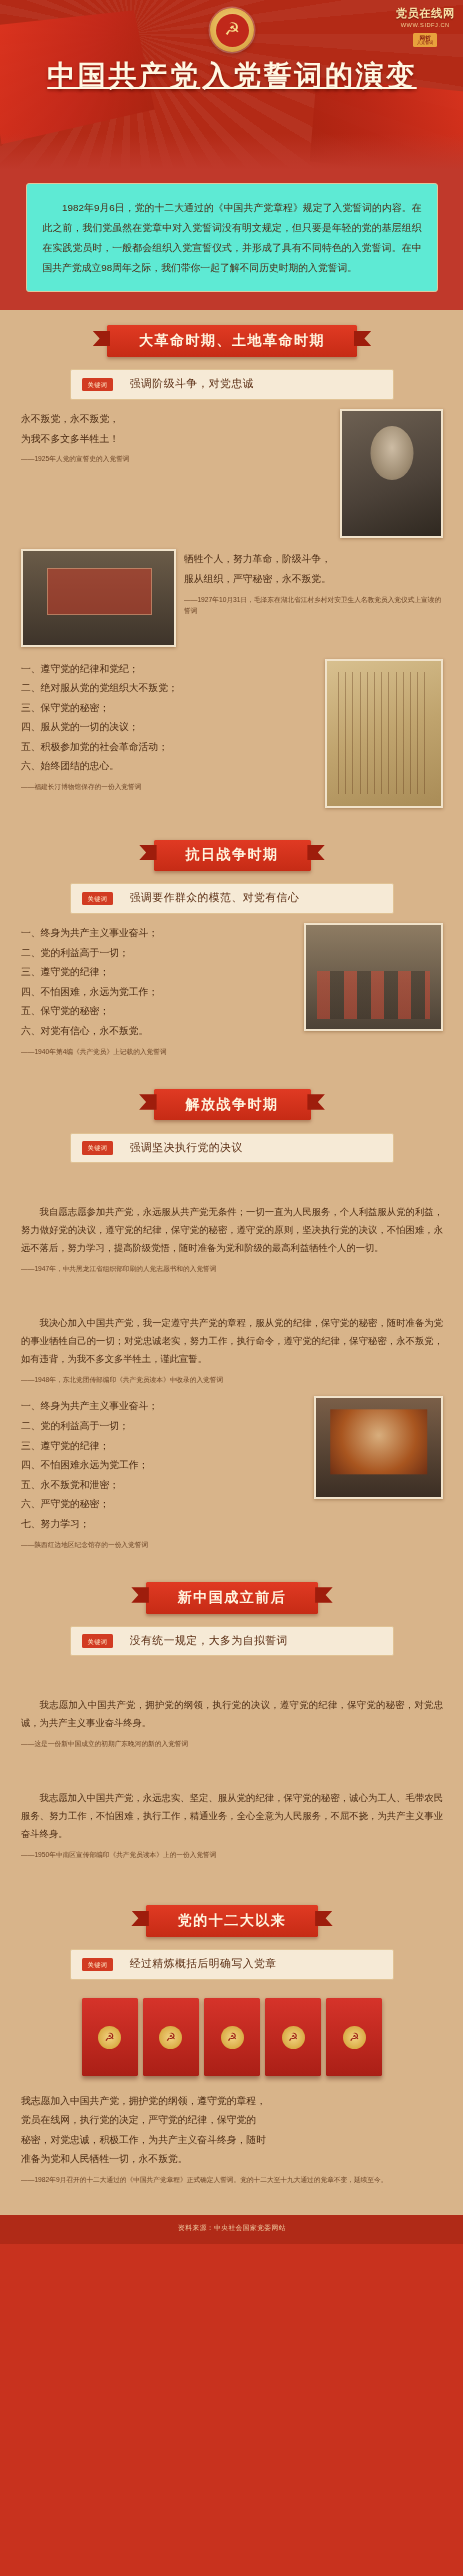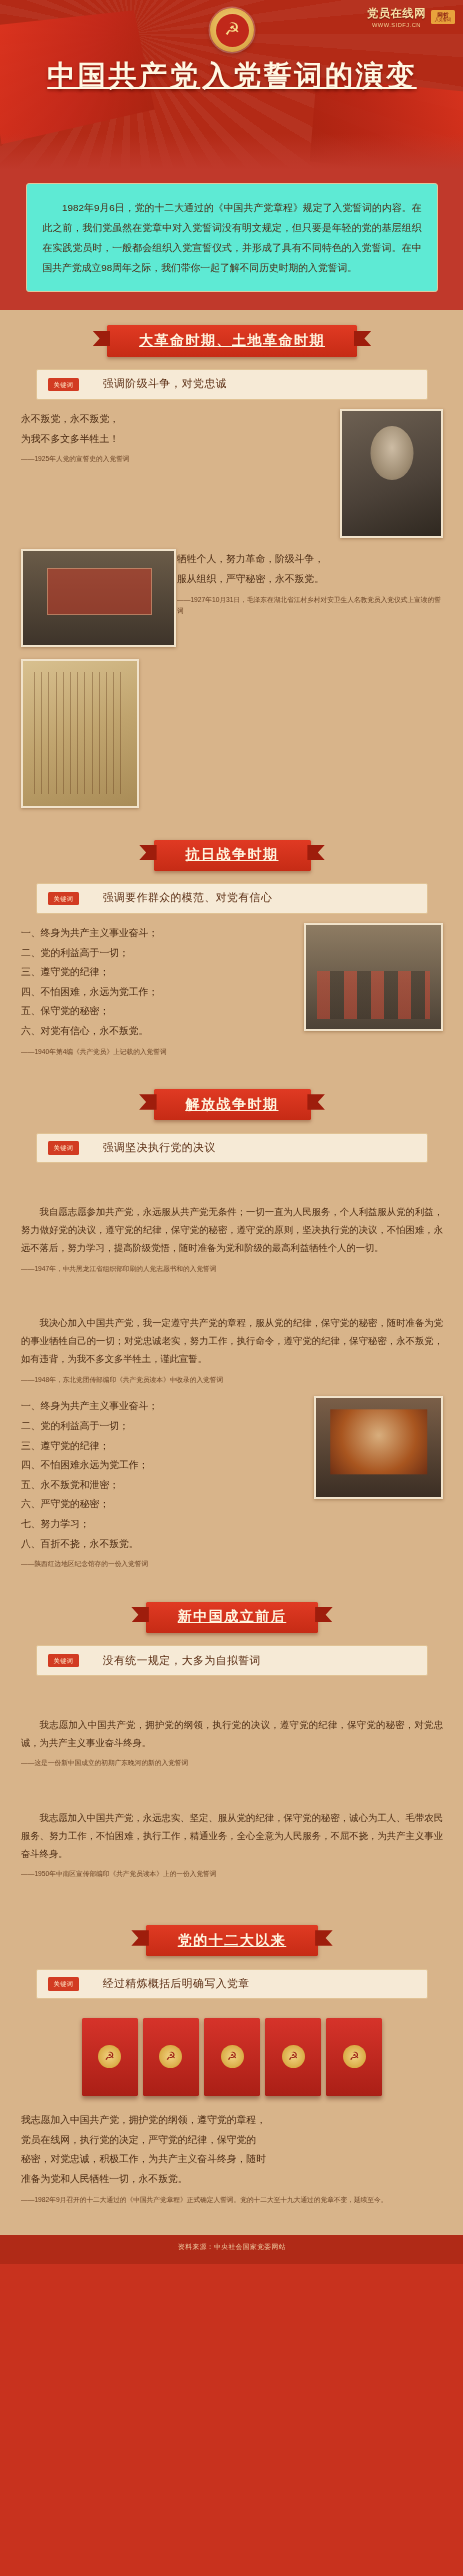--- a/index.html
+++ b/index.html
@@ -33,20 +33,21 @@
         rgba(255,255,255,0) 4deg 9deg);
   }
   .hdr-topbar {
     position: absolute;
     right: 0; top: 0;
     display: flex;
     align-items: center;
     gap: 5.2px;
     padding: 6.2px 9.3px 0 0;
     z-index: 6;
+    flex-direction: column;
   }
   .brand-cn {
     color: #f7dfa6;
     font-size: 11.3px;
     font-weight: bold;
     letter-spacing: 0.5px;
     text-shadow: 0 0.5px 1px rgba(0,0,0,.35);
   }
   .brand-url {
     color: #f1cf92;
@@ -161,42 +162,41 @@
     position: relative;
     background: linear-gradient(180deg, #e03a23 0%, #c62b15 100%);
     color: #fff4de;
     font-size: 14px;
     font-weight: bold;
     letter-spacing: 1.5px;
     padding: 6.7px 32px;
     border-radius: 1.5px;
     box-shadow: 0 1.5px 3.6px rgba(90,25,5,.35);
     font-family: "Liberation Serif", serif;
-    text-decoration: underline;
   }
   .ribbon::before, .ribbon::after {
     content: "";
     position: absolute;
     top: 5.2px;
     width: 17.5px; height: 15.5px;
     background: #9e1d0c;
   }
   .ribbon::before { left: -14.4px; clip-path: polygon(0 0, 100% 0, 100% 100%, 0 100%, 40% 50%); }
   .ribbon::after  { right: -14.4px; clip-path: polygon(0 0, 100% 0, 60% 50%, 100% 100%, 0 100%); }
 
   
   .summary {
-    width: 392px;
+    width: 324px;
     margin: 3.1px auto 9.3px auto;
     background: #f6ead6;
     border: 0.5px solid #e0c294;
     border-radius: 2px;
     display: flex;
     align-items: center;
-    gap: 24px;
+    gap: 17px;
     padding: 7.2px 11.3px;
   }
   .sum-tag {
     flex: 0 0 auto;
     background: #d23b22;
     color: #ffe9c9;
     font-size: 6.2px;
     letter-spacing: 0.5px;
     border-radius: 1.5px;
     padding: 3.1px 5.2px;
@@ -209,21 +209,21 @@
     color: #5a2d13;
     letter-spacing: 0.5px;
   }
 
   
   .block {
     width: 422px;
     margin: 0 auto 11.3px auto;
     position: relative;
   }
-  .oath-row { display: flex; gap: 1px; align-items: flex-start; }
+  .oath-row { display: flex; gap: 8px; align-items: flex-start; }
   .oath-col { flex: 1 1 auto; }
   .oath-text {
     font-size: 9.8px;
     line-height: 2.0;
     color: #4a2a12;
     font-family: "Liberation Serif", serif;
   }
   .oath-text .ln { display: block; }
   .caption {
     font-size: 6.7px;
@@ -404,20 +404,31 @@
             <span class="ln">牺牲个人，努力革命，阶级斗争，</span>
             <span class="ln">服从组织，严守秘密，永不叛党。</span>
           </div>
           <div class="caption">——1927年10月31日，毛泽东在湖北省江村乡村对安卫生人名教党员入党仪式上宣读的誓词</div>
         </div>
       </div>
     </div>
 
     <div class="block">
       <div class="oath-row">
+        <div class="oath-col">
+          <div class="oath-text">
+            <span class="ln">一、遵守党的纪律和党纪；</span>
+            <span class="ln">二、绝对服从党的党组织大不叛党；</span>
+            <span class="ln">三、保守党的秘密；</span>
+            <span class="ln">四、服从党的一切的决议；</span>
+            <span class="ln">五、积极参加党的社会革命活动；</span>
+            <span class="ln">六、始终团结的忠心。</span>
+          </div>
+          <div class="caption">——福建长汀博物馆保存的一份入党誓词</div>
+        </div>
         <div class="photo ph-doc"></div>
       </div>
     </div>
   </div>
 
   <div class="section">
     <div class="ribbon-wrap">
       <div class="ribbon">抗日战争时期</div>
     </div>
     <div class="summary">
@@ -462,21 +473,20 @@
       <div class="oath-row">
         <div class="oath-col">
           <div class="oath-text">
             <span class="ln">一、终身为共产主义事业奋斗；</span>
             <span class="ln">二、党的利益高于一切；</span>
             <span class="ln">三、遵守党的纪律；</span>
             <span class="ln">四、不怕困难永远为党工作；</span>
             <span class="ln">五、永不叛党和泄密；</span>
             <span class="ln">六、严守党的秘密；</span>
             <span class="ln">七、努力学习；</span>
-            <span class="ln">八、百折不挠，永不叛党。</span>
           </div>
           <div class="caption">——陕西红边地区纪念馆存的一份入党誓词</div>
         </div>
         <div class="photo ph-hall"></div>
       </div>
     </div>
   </div>
 
   <div class="section">
     <div class="ribbon-wrap">

